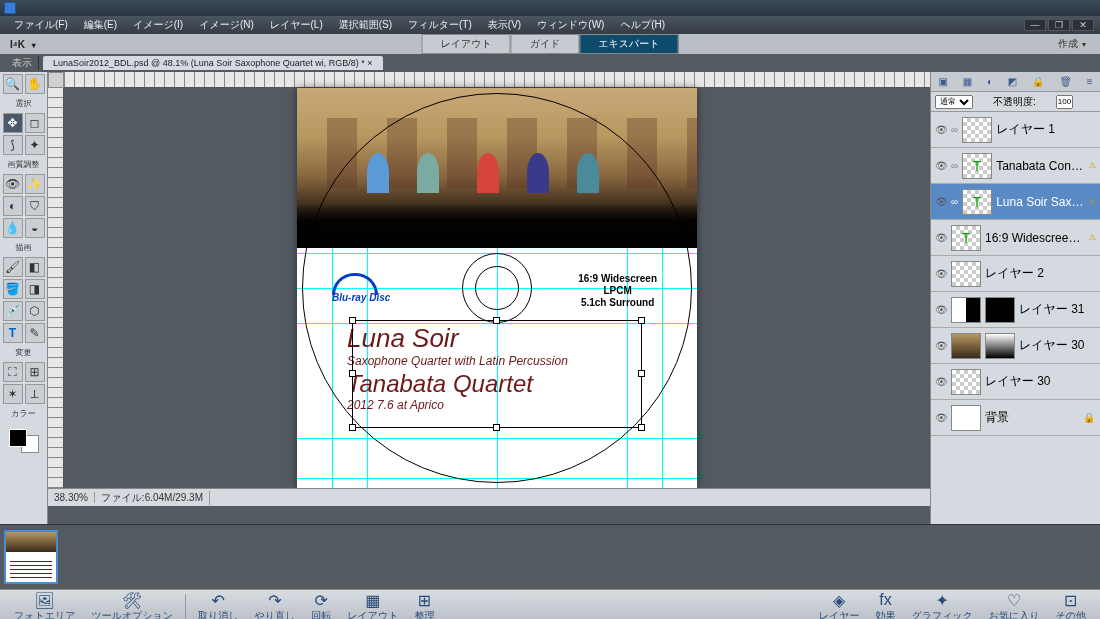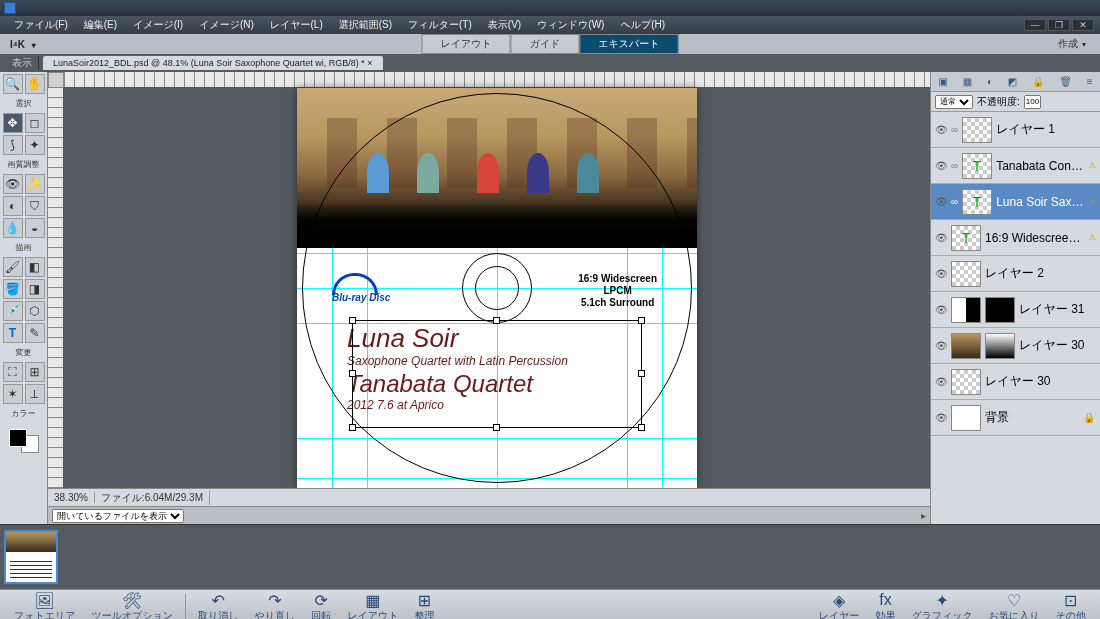--- a/index.html
+++ b/index.html
@@ -59,21 +59,21 @@
 .titleblock .t3{font-size:24px;font-style:italic;margin-top:2px}
 .titleblock .t4{font-size:12px;font-style:italic}
 .selbox{position:absolute;top:232px;left:55px;width:290px;height:108px;border:1px solid #000}
 .handle{position:absolute;width:7px;height:7px;background:#fff;border:1px solid #000}
 .statusstrip{position:absolute;bottom:18px;left:0;right:0;height:18px;background:#d4dae0;display:flex;align-items:center;font-size:8px;color:#333;border-top:1px solid #888}
 .statusstrip span{padding:0 6px;border-right:1px solid #999}
 .openbar{position:absolute;bottom:0;left:0;right:0;height:18px;background:#b8bec4;display:flex;align-items:center;font-size:9px;padding:0 4px;border-top:1px solid #888}
 .openbar select{font-size:9px;height:14px}
 .layerpanel{width:170px;background:#d4dae0;display:flex;flex-direction:column;border-left:1px solid #888}
 .lp-icons{height:20px;background:#c5cbd1;display:flex;align-items:center;justify-content:space-around;border-bottom:1px solid #999;color:#3a5a8a;font-size:11px}
-.lp-ctrl{height:20px;display:flex;align-items:center;padding:0 4px;gap:4px;border-bottom:1px solid #999;font-size:8px}
+.lp-ctrl{height:20px;display:flex;align-items:center;padding:0 4px;gap:20px;border-bottom:1px solid #999;font-size:8px}
 .lp-ctrl select,.lp-ctrl input{font-size:8px;height:14px}
 .layer{height:36px;display:flex;align-items:center;padding:0 4px;border-bottom:1px solid #aaa;gap:4px}
 .layer.sel{background:#5a8ac5;color:#fff}
 .layer .eye{width:12px;color:#555;font-size:10px}
 .layer .thumb{width:30px;height:26px;background:#fff;border:1px solid #888;background-image:repeating-conic-gradient(#ccc 0 25%,#fff 0 50%);background-size:8px 8px;position:relative;display:flex;align-items:center;justify-content:center;font-size:14px}
 .layer .thumb.t-text{color:#0a0}
 .layer .thumb.t-img{background:linear-gradient(#b89860,#3a2a1a)}
 .layer .thumb.t-mask{background:#000}
 .layer .thumb.t-mask2{background:linear-gradient(#fff,#000)}
 .layer .thumb.t-white{background:#fff}
@@ -233,24 +233,20 @@
           <div class="handle" style="bottom:-4px;left:-4px"></div>
           <div class="handle" style="bottom:-4px;left:50%;margin-left:-4px"></div>
           <div class="handle" style="bottom:-4px;right:-4px"></div>
         </div>
       </div>
     </div>
     <div class="statusstrip">
       <span>38.30%</span>
       <span>ファイル:6.04M/29.3M</span>
     </div>
-    <div class="openbar">
-      <select><option>開いているファイルを表示</option></select>
-      <span style="margin-left:auto;color:#555">▸</span>
-    </div>
   </div>
 
   <div class="layerpanel">
     <div class="lp-icons">
       <span>▣</span>
       <span>▦</span>
       <span>◐</span>
       <span>◩</span>
       <span>🔒</span>
       <span>🗑</span>

